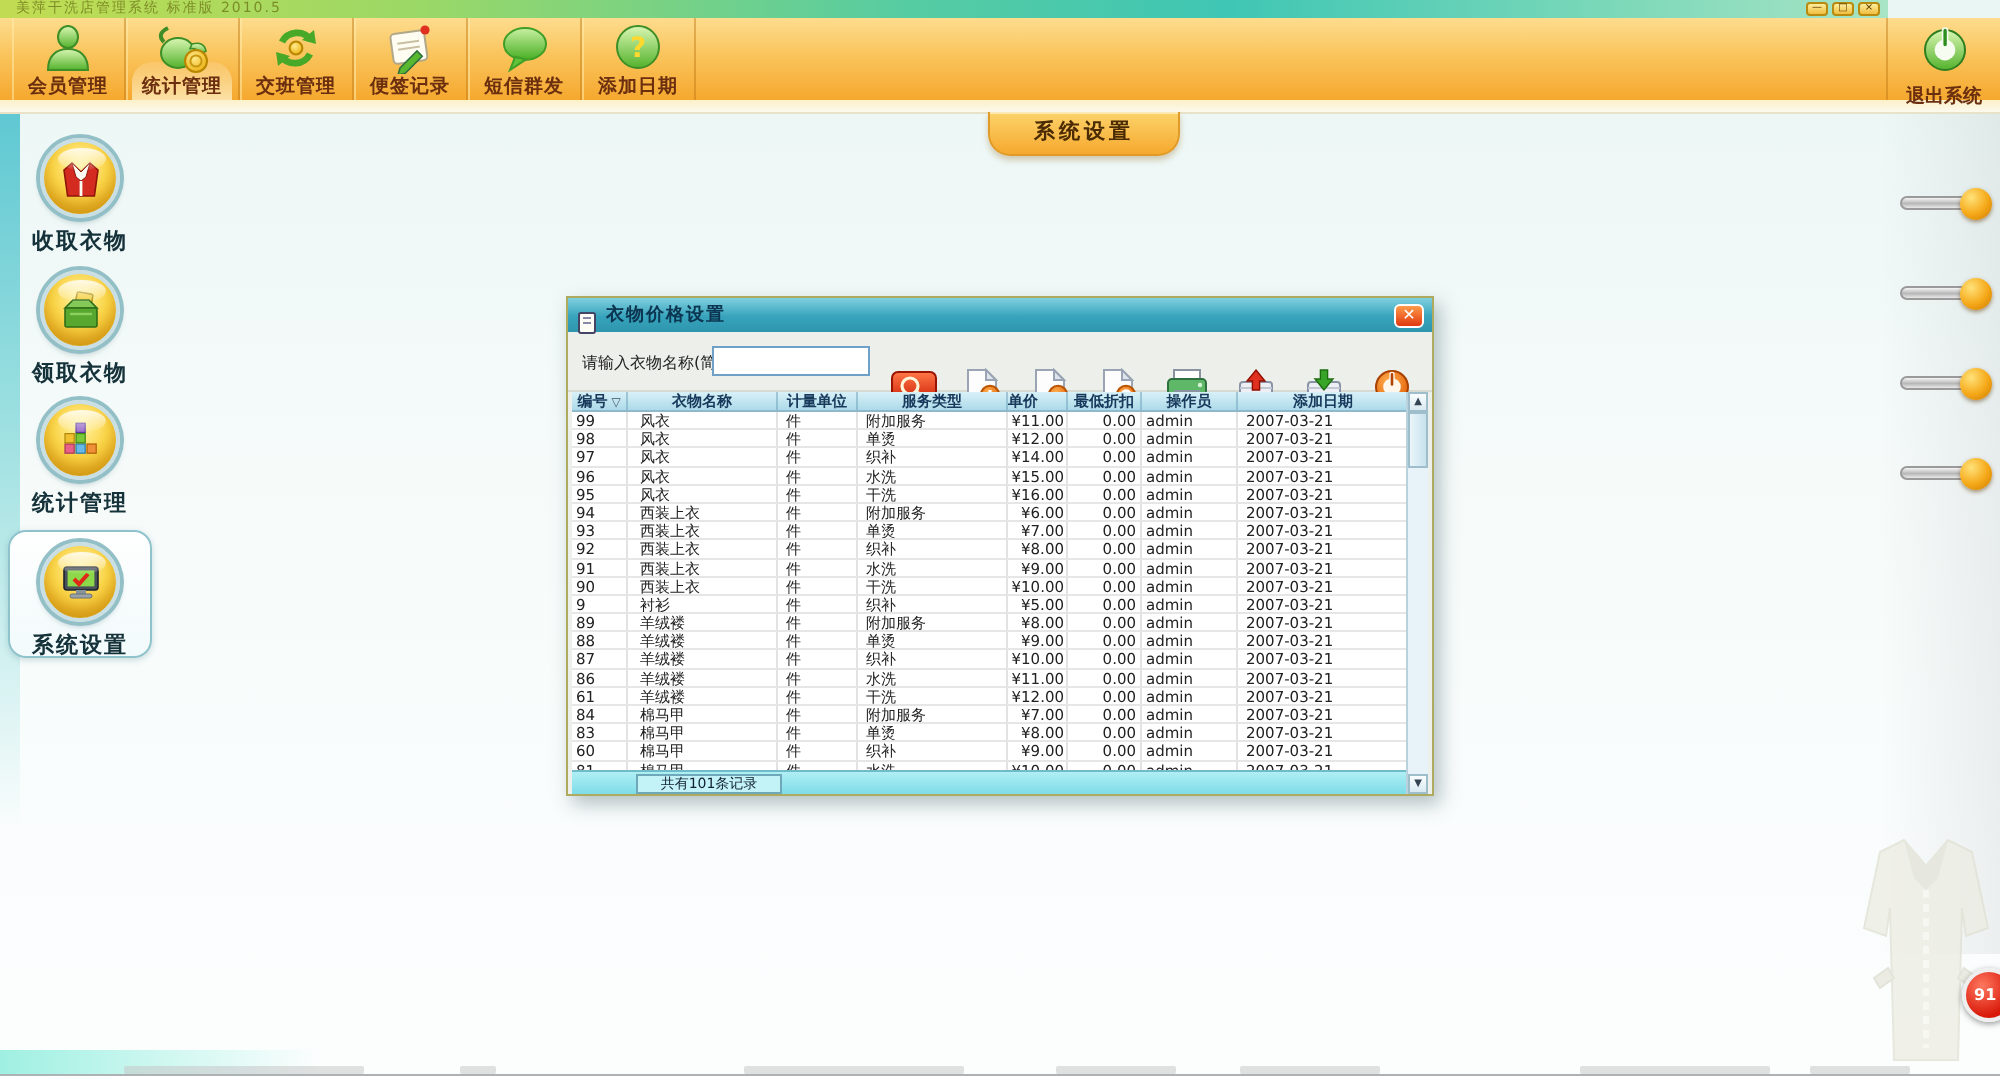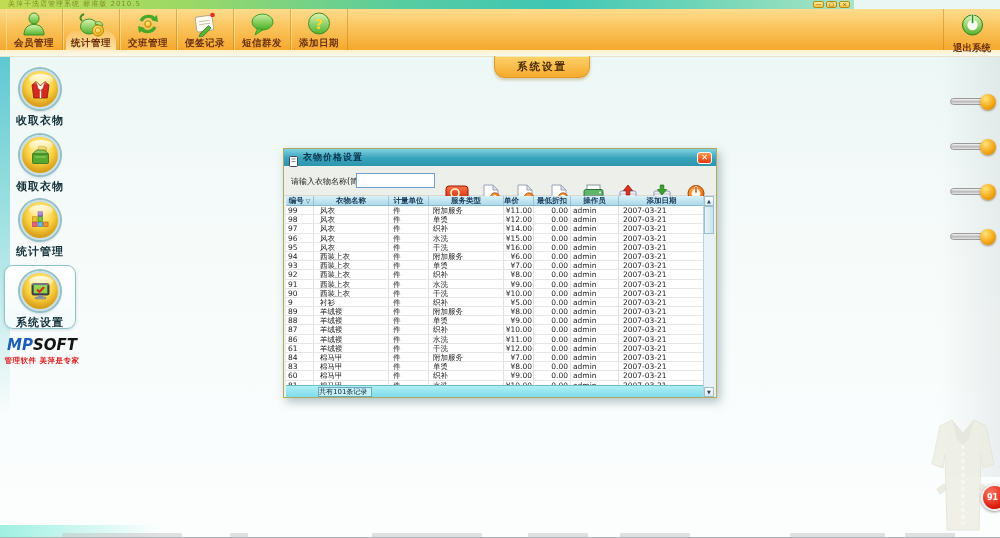--- a/index.html
+++ b/index.html
@@ -1,20 +1,20 @@
 <!DOCTYPE html>
 <html><head>
 <meta charset="utf-8">
 <style>
   * { margin:0; padding:0; box-sizing:border-box; }
   body { font-family:"DejaVu Sans","Liberation Sans",sans-serif; background:#d8dde0; }
   #app { position:relative; width:1000px; height:538px; overflow:hidden; background:linear-gradient(180deg,#EAF6F4 0%,#F6FBFA 45%,#FCFEFE 100%); }
 
   
-  .titlebar { position:absolute; left:0; top:0; width:854px; height:9px;
+  .titlebar { position:absolute; left:0; top:0; width:944px; height:9px;
     background:linear-gradient(90deg,#C2DC52 0%,#9BD866 22%,#56CCA2 48%,#3FC6B4 65%,#7AD8B8 85%,#A8E4C6 100%); }
   .titlebar .app-title { position:absolute; left:8px; top:0; font-size:7px; line-height:9px; color:#74801E; opacity:.85; letter-spacing:1px; white-space:nowrap; }
   .win-controls { position:absolute; right:4px; top:1px; display:flex; gap:2px; }
   .win-btn { width:11px; height:7px; border:1px solid #B88A10; border-radius:2px;
     background:linear-gradient(180deg,#FFEE9A,#F4C family,#F0BE40); background:linear-gradient(180deg,#FFEE9A,#F0BE40);
     font-size:5px; line-height:5px; color:#5A3A00; text-align:center; cursor:pointer; }
 
   
   .toolbar { position:absolute; left:0; top:9px; width:1000px; height:41px;
     background:linear-gradient(180deg,#FDDC8E 0%,#FAC45C 45%,#F5A82E 100%); }
@@ -102,22 +102,22 @@
   .tbl-head .hc { font-size:7.5px; font-weight:bold; color:#173A5C; text-align:center; line-height:9px; border-right:1px solid rgba(110,160,185,.5); overflow:hidden; white-space:nowrap; }
   .tbl-rows { flex:1; overflow:hidden; }
   .trow { height:9.2px; display:flex; border-bottom:1px solid #E6E6E6; cursor:default; }
   .trow .tc { font-size:7.5px; color:#222; line-height:9px; border-right:1px solid #E2E2E2; white-space:nowrap; overflow:hidden; }
   .c0{width:28px;padding-left:2px;} .c1{width:75px;padding-left:6px;} .c2{width:40px;padding-left:4px;}
   .c3{width:75px;padding-left:4px;} .c4{width:30px;text-align:right;padding-right:1px;}
   .c5{width:37px;text-align:right;padding-right:2px;} .c6{width:48px;padding-left:2px;} .c7{flex:1;padding-left:4px;}
   .sort-glyph { font-size:6px; color:#456; margin-left:2px; }
 
   .tbl-status { height:12px; background:linear-gradient(180deg,#AFEFF5,#7EDCE8); border-top:1px solid #6FBCC8; position:relative; }
-  .status-box { position:absolute; left:32px; top:1px; width:54px; height:10px; background:#C4F3F7; border:1px solid #6FA8B8;
-    font-size:7px; color:#123; text-align:left; line-height:9px; }
+  .status-box { position:absolute; left:32px; top:1px; width:73px; height:10px; background:#C4F3F7; border:1px solid #6FA8B8;
+    font-size:7px; color:#123; text-align:center; line-height:9px; }
 
   .vscroll { position:absolute; right:2px; top:47px; width:11px; height:201px; background:#E7F3F8; border-left:1px solid #B9D2DE; }
   .sc-btn { position:absolute; left:0; width:10px; height:10px; background:linear-gradient(180deg,#FAFDFE,#D9EAF1); border:1px solid #9FBECC;
     font-size:5px; color:#345; text-align:center; line-height:9px; cursor:pointer; }
   .sc-up { top:0; } .sc-dn { bottom:0; }
   .sc-thumb { position:absolute; left:0; top:10px; width:10px; height:28px; background:linear-gradient(90deg,#EAF5FA,#C7E2ED); border:1px solid #9FBECC; cursor:grab; }
 
   .rt-shadow { position:absolute; right:0; top:57px; width:60px; height:420px; background:linear-gradient(90deg,rgba(140,150,150,0),rgba(140,150,150,.14)); }
 </style>
 </head>
@@ -291,24 +291,20 @@
           <rect x="2" y="2.5" width="17" height="11.5" rx="1.5" fill="#49505A" stroke="#1E242C" stroke-width=".8"></rect>
           <rect x="3.8" y="4.2" width="13.4" height="8" fill="#8CD848"></rect>
           <rect x="8" y="14" width="5" height="2" fill="#8A929A"></rect>
           <rect x="5" y="16" width="11" height="2" rx="1" fill="#9AA2AA" stroke="#6A7278" stroke-width=".5"></rect>
           <path d="M7 8.5 l2.5 2.5 4.5 -5" stroke="#E02818" stroke-width="2" fill="none"></path>
         </svg>
     </div>
     <div class="nav-lbl">系统设置</div>
   </div>
 
-  <div class="logo">
-    <div class="brand"><span class="mp">MP</span><span class="soft">SOFT</span></div>
-    <div class="slogan">管理软件 美萍是专家</div>
-  </div>
 
   <div class="ring" style="top:94px;">
       <span class="bar"></span>
       <span class="ball"></span>
     </div>
   <div class="ring" style="top:139px;">
       <span class="bar"></span>
       <span class="ball"></span>
     </div>
   <div class="ring" style="top:184px;">

